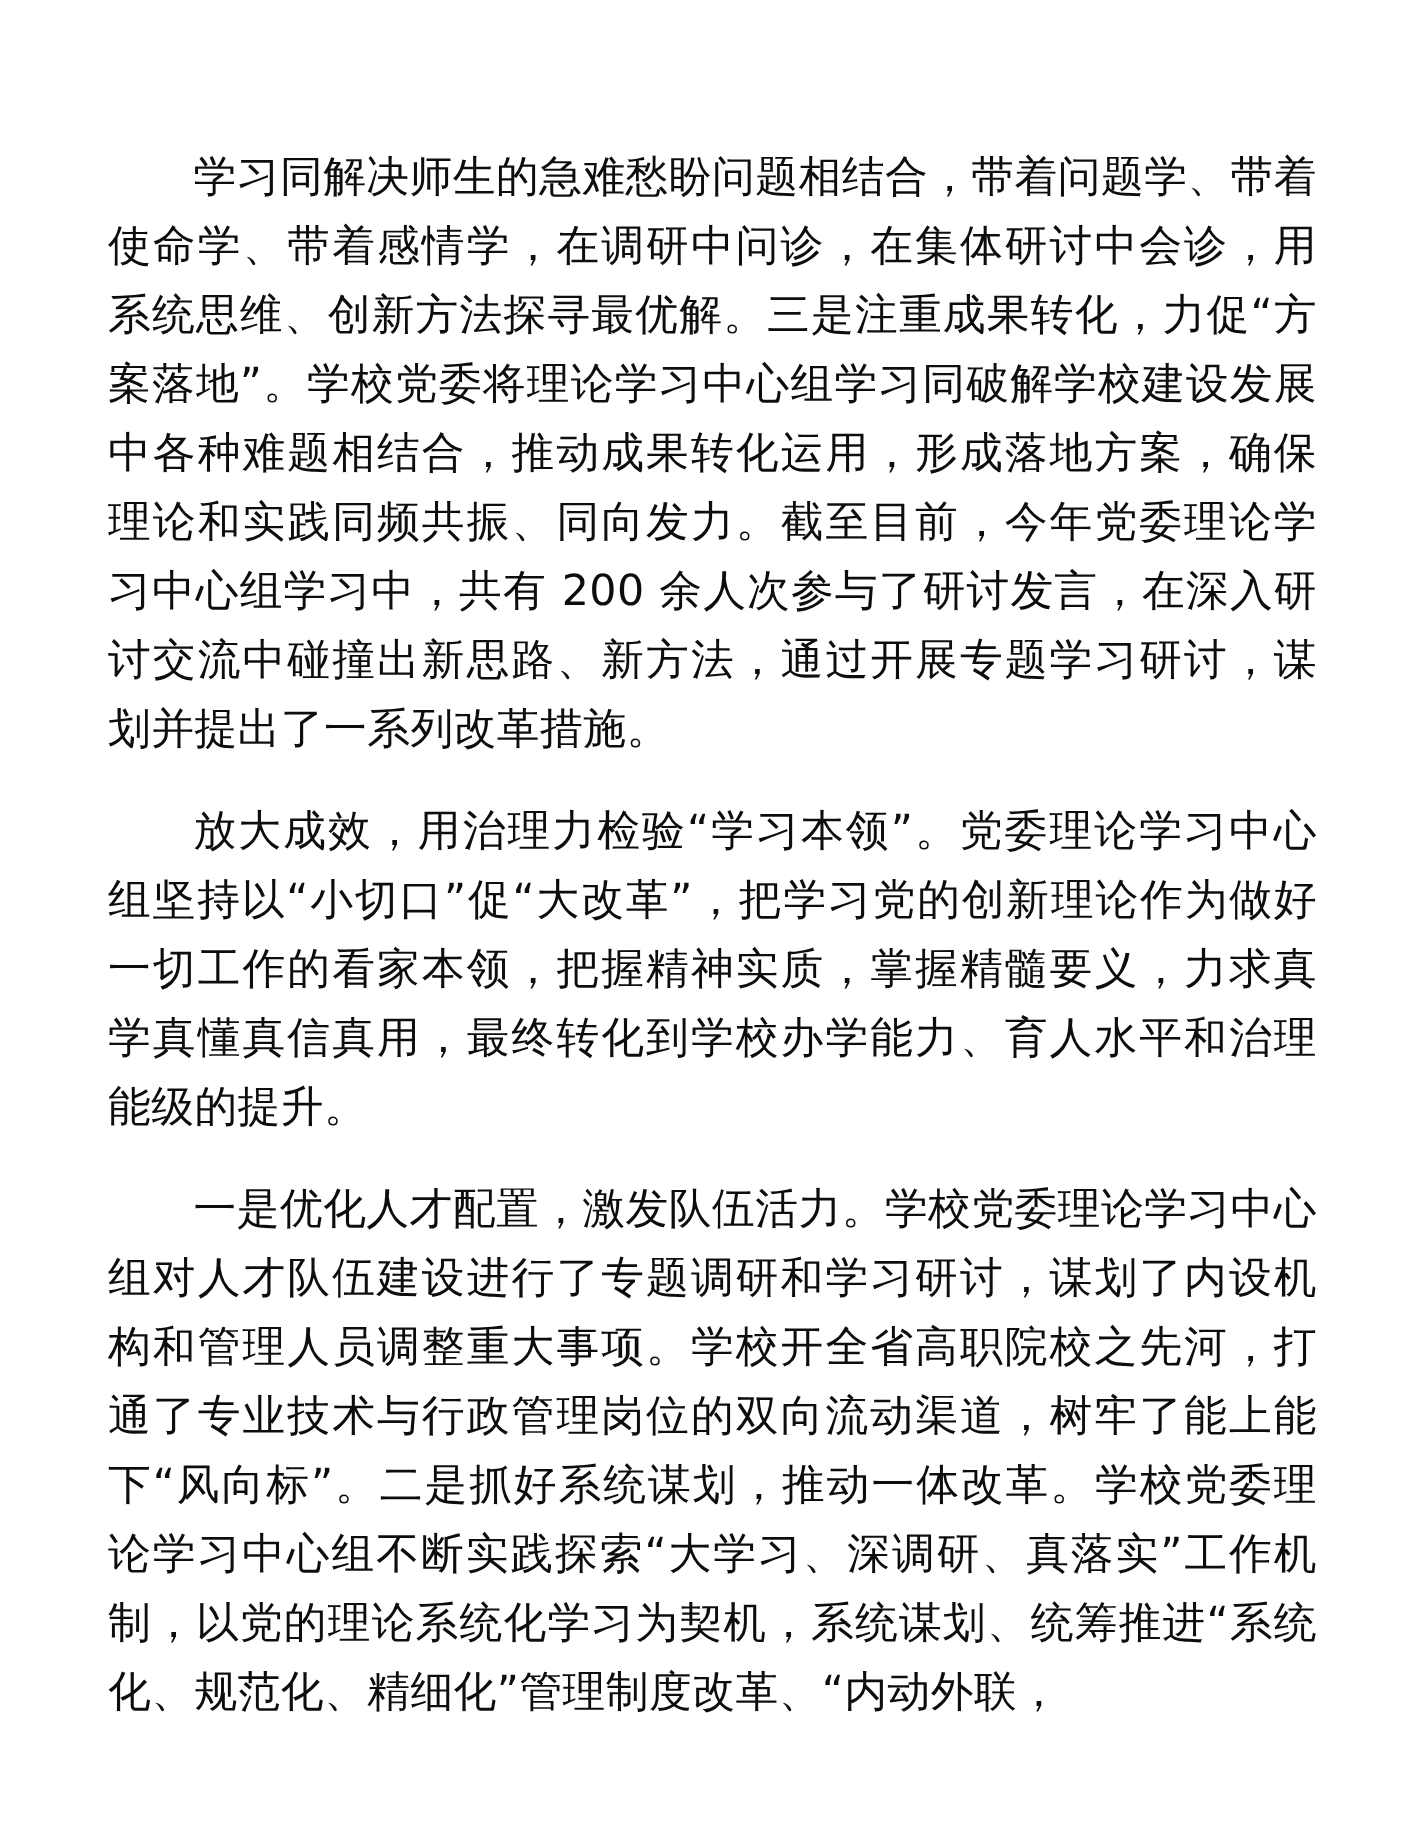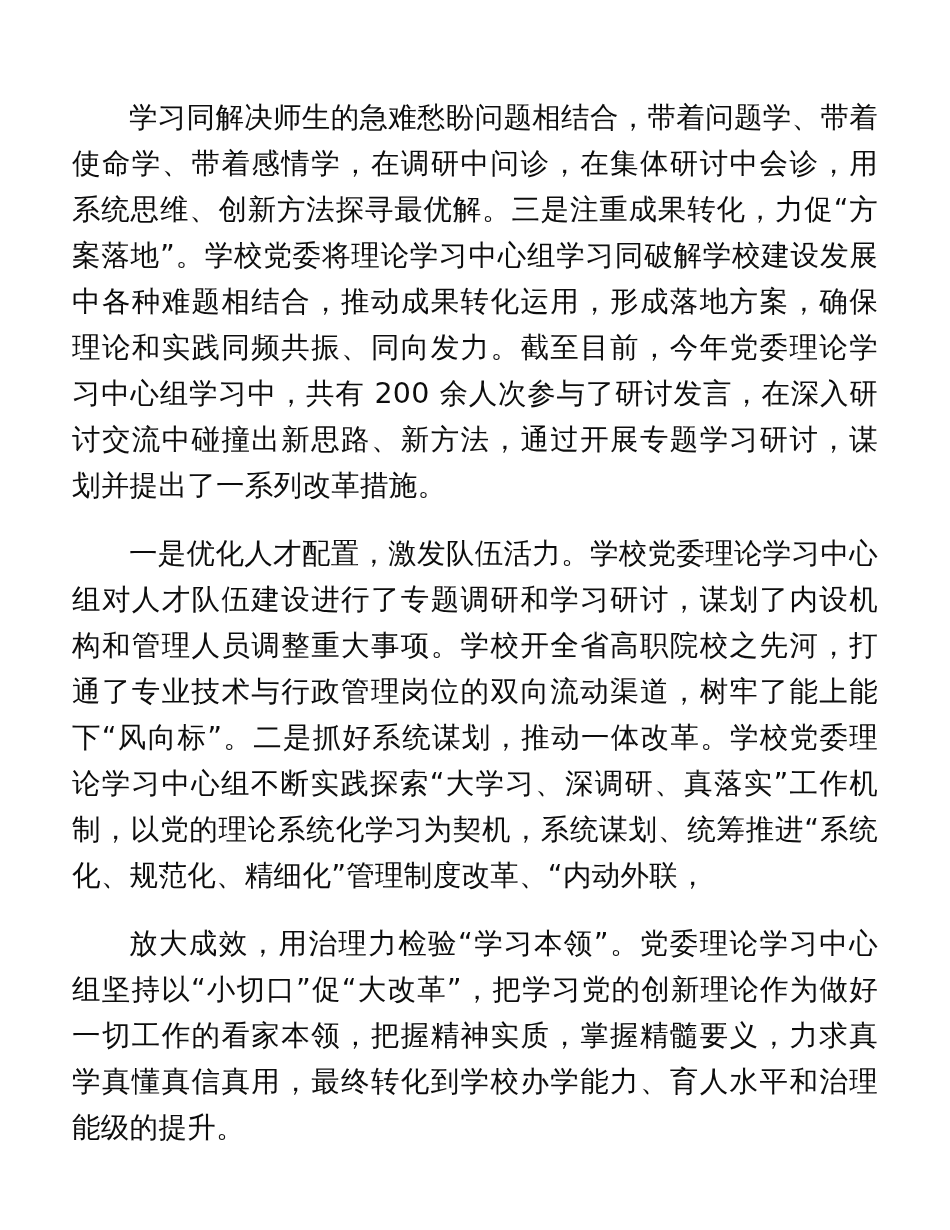--- a/index.html
+++ b/index.html
@@ -38,16 +38,16 @@
   .para:last-child {
     margin-bottom: 0;
   }
 </style>
 </head>
 <body>
 
 <div class="page">
   <div class="doc-body">
     <p class="para">学习同解决师生的急难愁盼问题相结合，带着问题学、带着使命学、带着感情学，在调研中问诊，在集体研讨中会诊，用系统思维、创新方法探寻最优解。三是注重成果转化，力促“方案落地”。学校党委将理论学习中心组学习同破解学校建设发展中各种难题相结合，推动成果转化运用，形成落地方案，确保理论和实践同频共振、同向发力。截至目前，今年党委理论学习中心组学习中，共有 200 余人次参与了研讨发言，在深入研讨交流中碰撞出新思路、新方法，通过开展专题学习研讨，谋划并提出了一系列改革措施。</p>
+    <p class="para">放大成效，用治理力检验“学习本领”。党委理论学习中心组坚持以“小切口”促“大改革”，把学习党的创新理论作为做好一切工作的看家本领，把握精神实质，掌握精髓要义，力求真学真懂真信真用，最终转化到学校办学能力、育人水平和治理能级的提升。</p>
     <p class="para">一是优化人才配置，激发队伍活力。学校党委理论学习中心组对人才队伍建设进行了专题调研和学习研讨，谋划了内设机构和管理人员调整重大事项。学校开全省高职院校之先河，打通了专业技术与行政管理岗位的双向流动渠道，树牢了能上能下“风向标”。二是抓好系统谋划，推动一体改革。学校党委理论学习中心组不断实践探索“大学习、深调研、真落实”工作机制，以党的理论系统化学习为契机，系统谋划、统筹推进“系统化、规范化、精细化”管理制度改革、“内动外联，</p>
-    <p class="para">放大成效，用治理力检验“学习本领”。党委理论学习中心组坚持以“小切口”促“大改革”，把学习党的创新理论作为做好一切工作的看家本领，把握精神实质，掌握精髓要义，力求真学真懂真信真用，最终转化到学校办学能力、育人水平和治理能级的提升。</p>
   </div>
 </div>
 
 </body></html>

